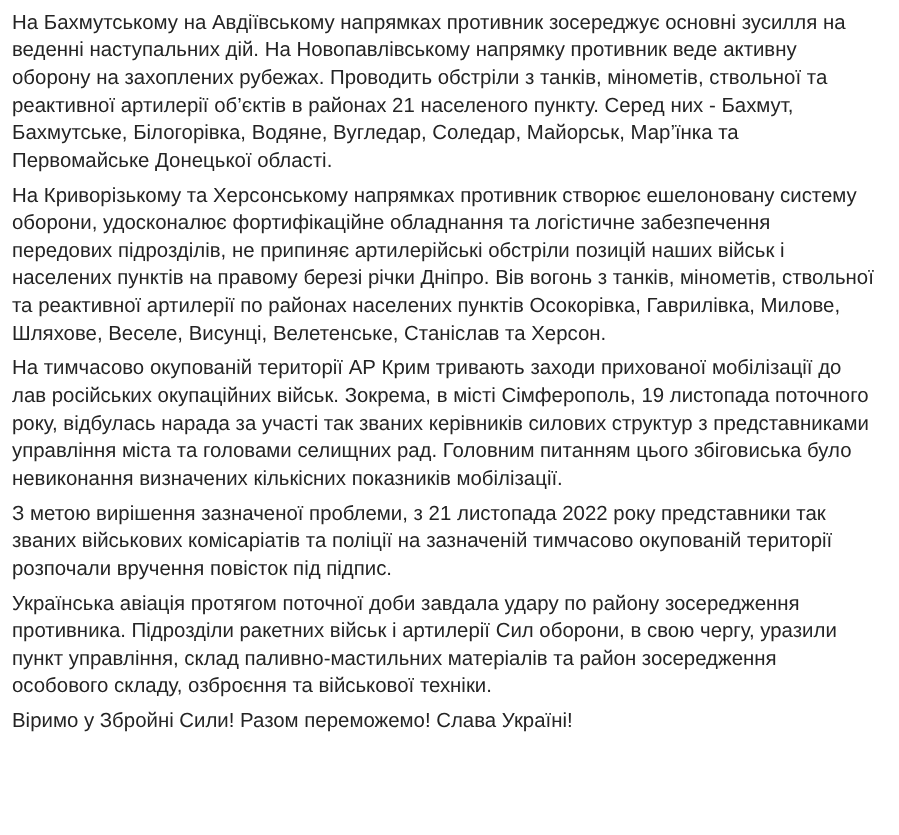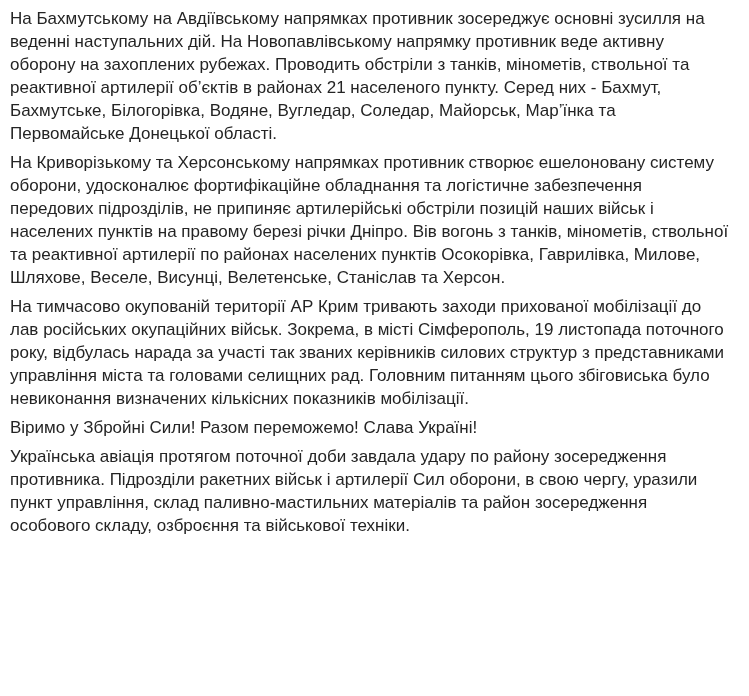--- a/index.html
+++ b/index.html
@@ -33,15 +33,16 @@
   }
   .report p:last-child { margin-bottom: 0; }
 </style>
 </head>
 <body>
 
 <main class="report">
   <p>На Бахмутському на Авдіївському напрямках противник зосереджує основні зусилля на веденні наступальних дій. На Новопавлівському напрямку противник веде активну оборону на захоплених рубежах. Проводить обстріли з танків, мінометів, ствольної та реактивної артилерії об’єктів в районах 21 населеного пункту. Серед них - Бахмут, Бахмутське, Білогорівка, Водяне, Вугледар, Соледар, Майорськ, Мар’їнка та Первомайське Донецької області.</p>
   <p>На Криворізькому та Херсонському напрямках противник створює ешелоновану систему оборони, удосконалює фортифікаційне обладнання та логістичне забезпечення передових підрозділів, не припиняє артилерійські обстріли позицій наших військ і населених пунктів на правому березі річки Дніпро. Вів вогонь з танків, мінометів, ствольної та реактивної артилерії по районах населених пунктів Осокорівка, Гаврилівка, Милове, Шляхове, Веселе, Висунці, Велетенське, Станіслав та Херсон.</p>
   <p>На тимчасово окупованій території АР Крим тривають заходи прихованої мобілізації до лав російських окупаційних військ. Зокрема, в місті Сімферополь, 19 листопада поточного року, відбулась нарада за участі так званих керівників силових структур з представниками управління міста та головами селищних рад. Головним питанням цього збіговиська було невиконання визначених кількісних показників мобілізації.</p>
+  <p>З метою вирішення зазначеної проблеми, з 21 листопада 2022 року представники так званих військових комісаріатів та поліції на зазначеній тимчасово окупованій території розпочали вручення повісток під підпис.</p>
+  <p>Українська авіація протягом поточної доби завдала удару по району зосередження противника. Підрозділи ракетних військ і артилерії Сил оборони, в свою чергу, уразили пункт управління, склад паливно-мастильних матеріалів та район зосередження особового складу, озброєння та військової техніки.</p>
   <p>Віримо у Збройні Сили! Разом переможемо! Слава Україні!</p>
-  <p>Українська авіація протягом поточної доби завдала удару по району зосередження противника. Підрозділи ракетних військ і артилерії Сил оборони, в свою чергу, уразили пункт управління, склад паливно-мастильних матеріалів та район зосередження особового складу, озброєння та військової техніки.</p>
 </main>
 
 </body></html>

